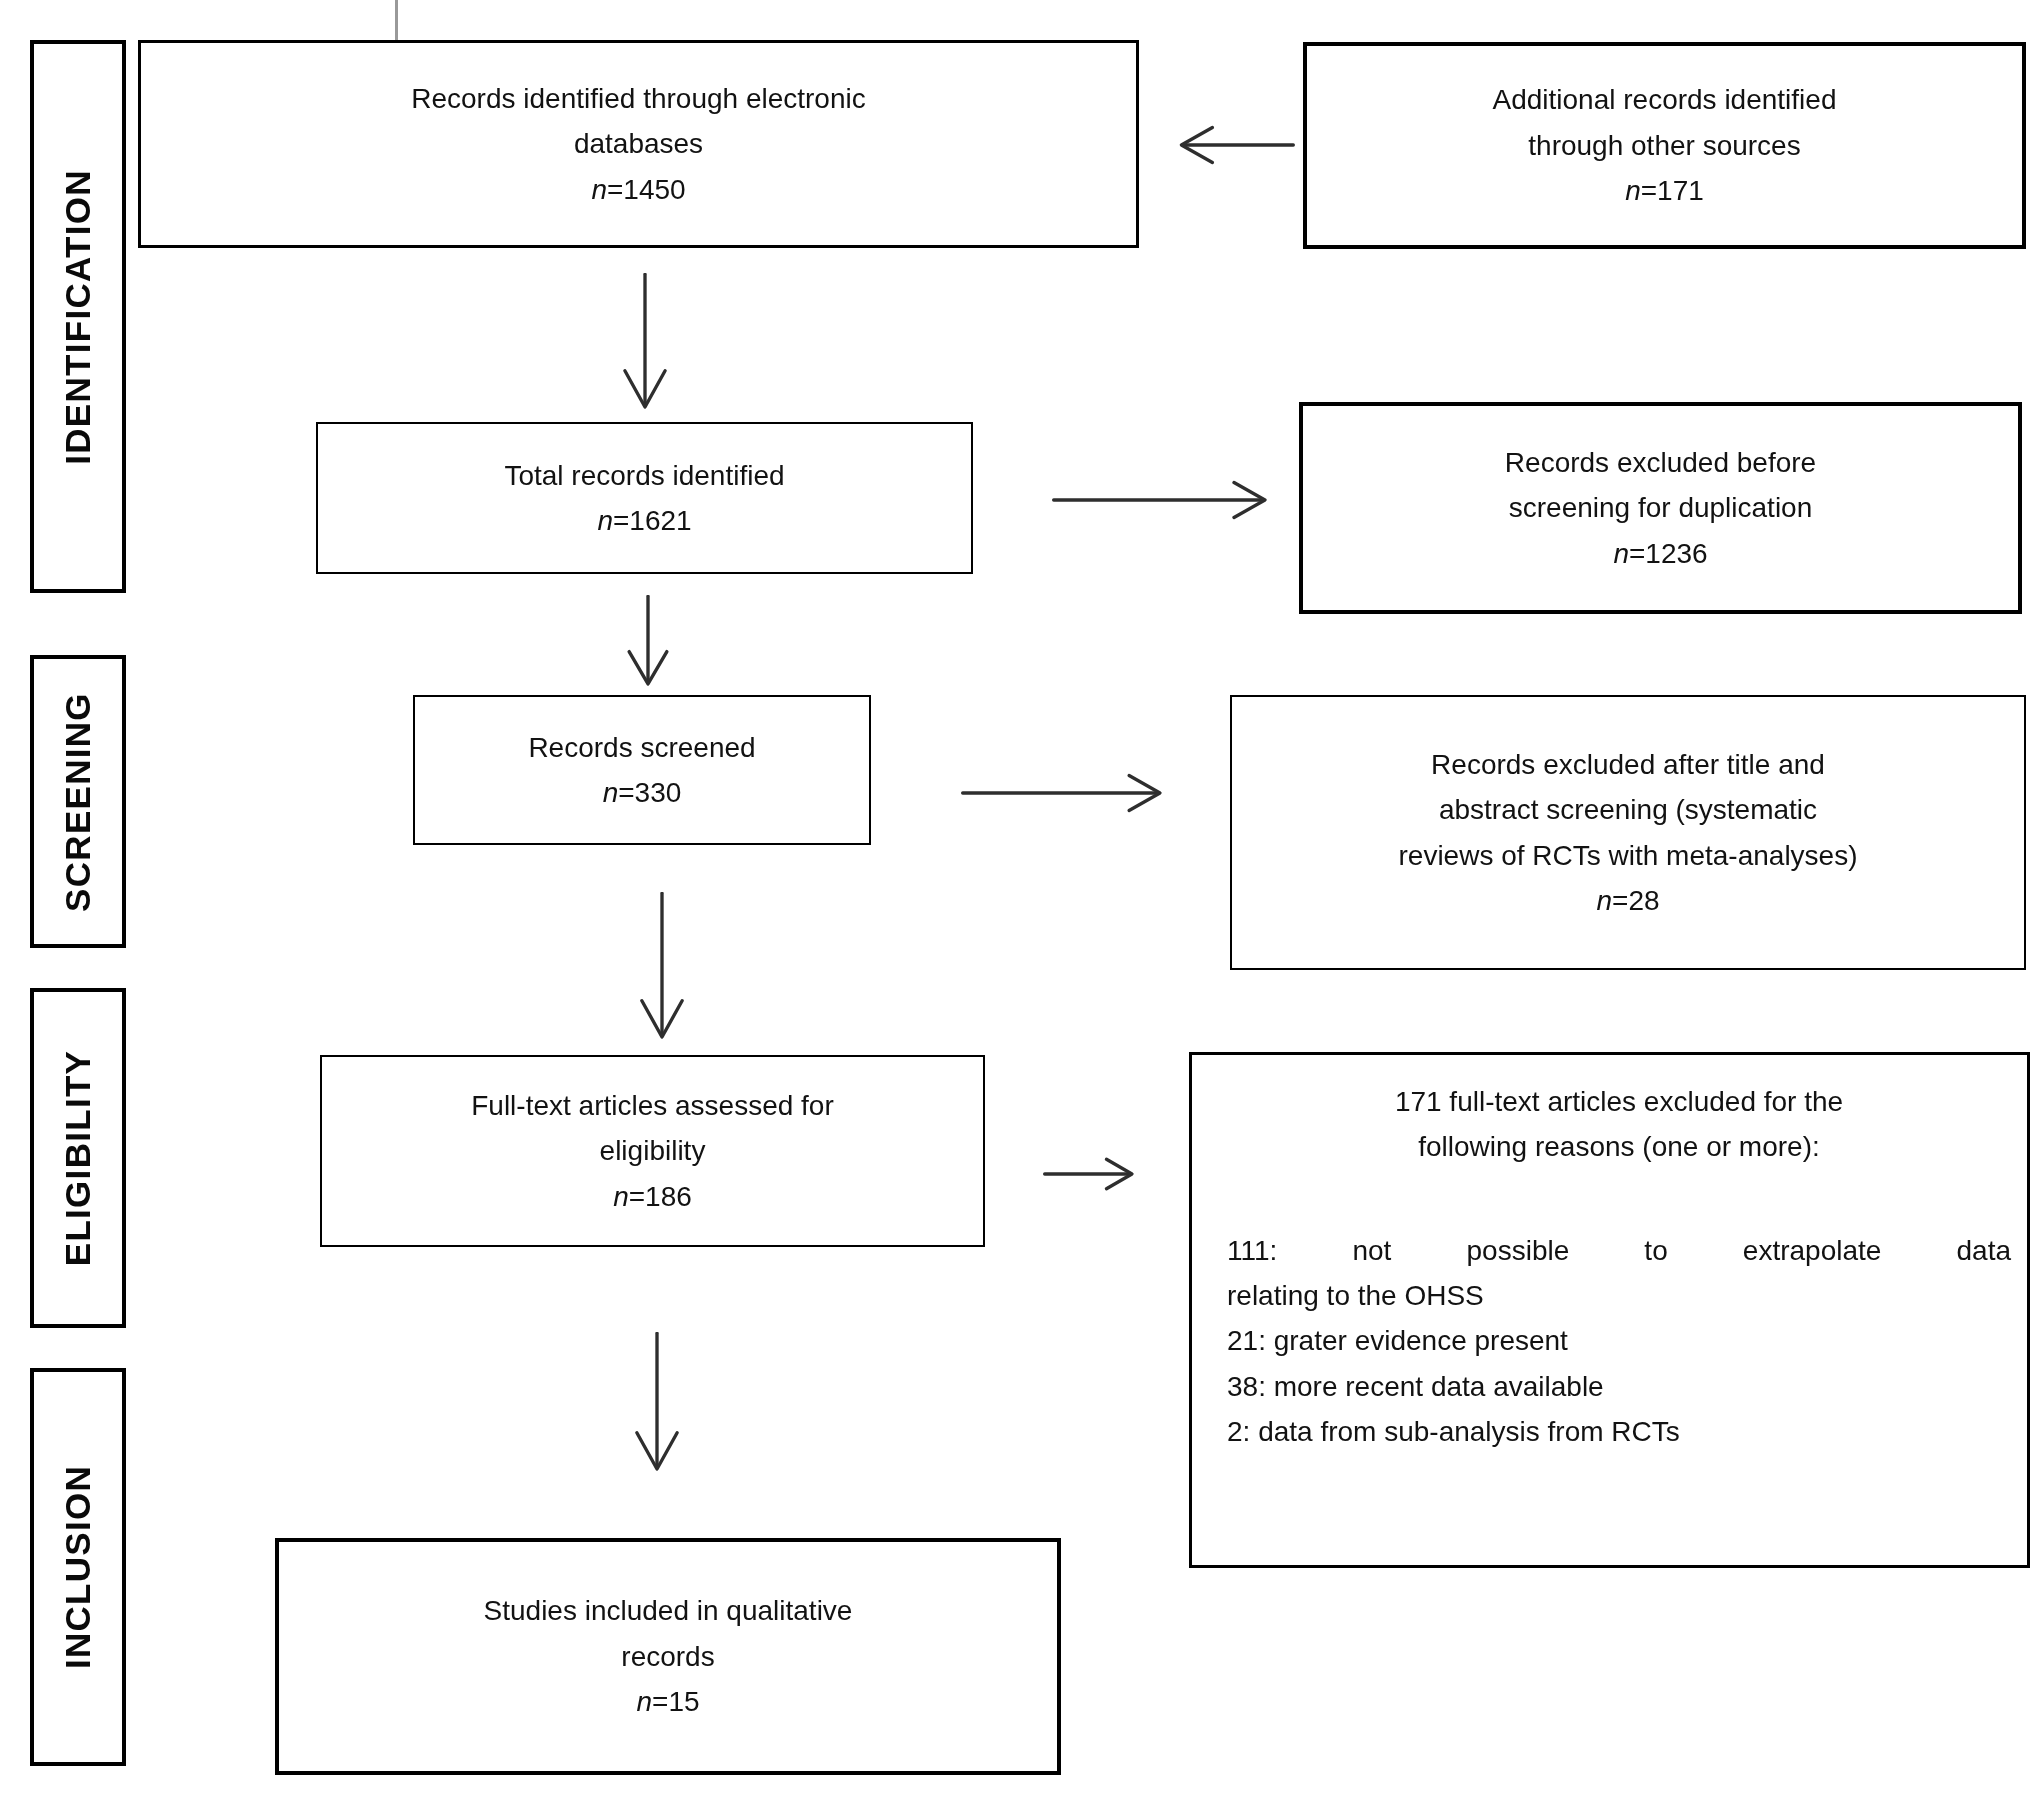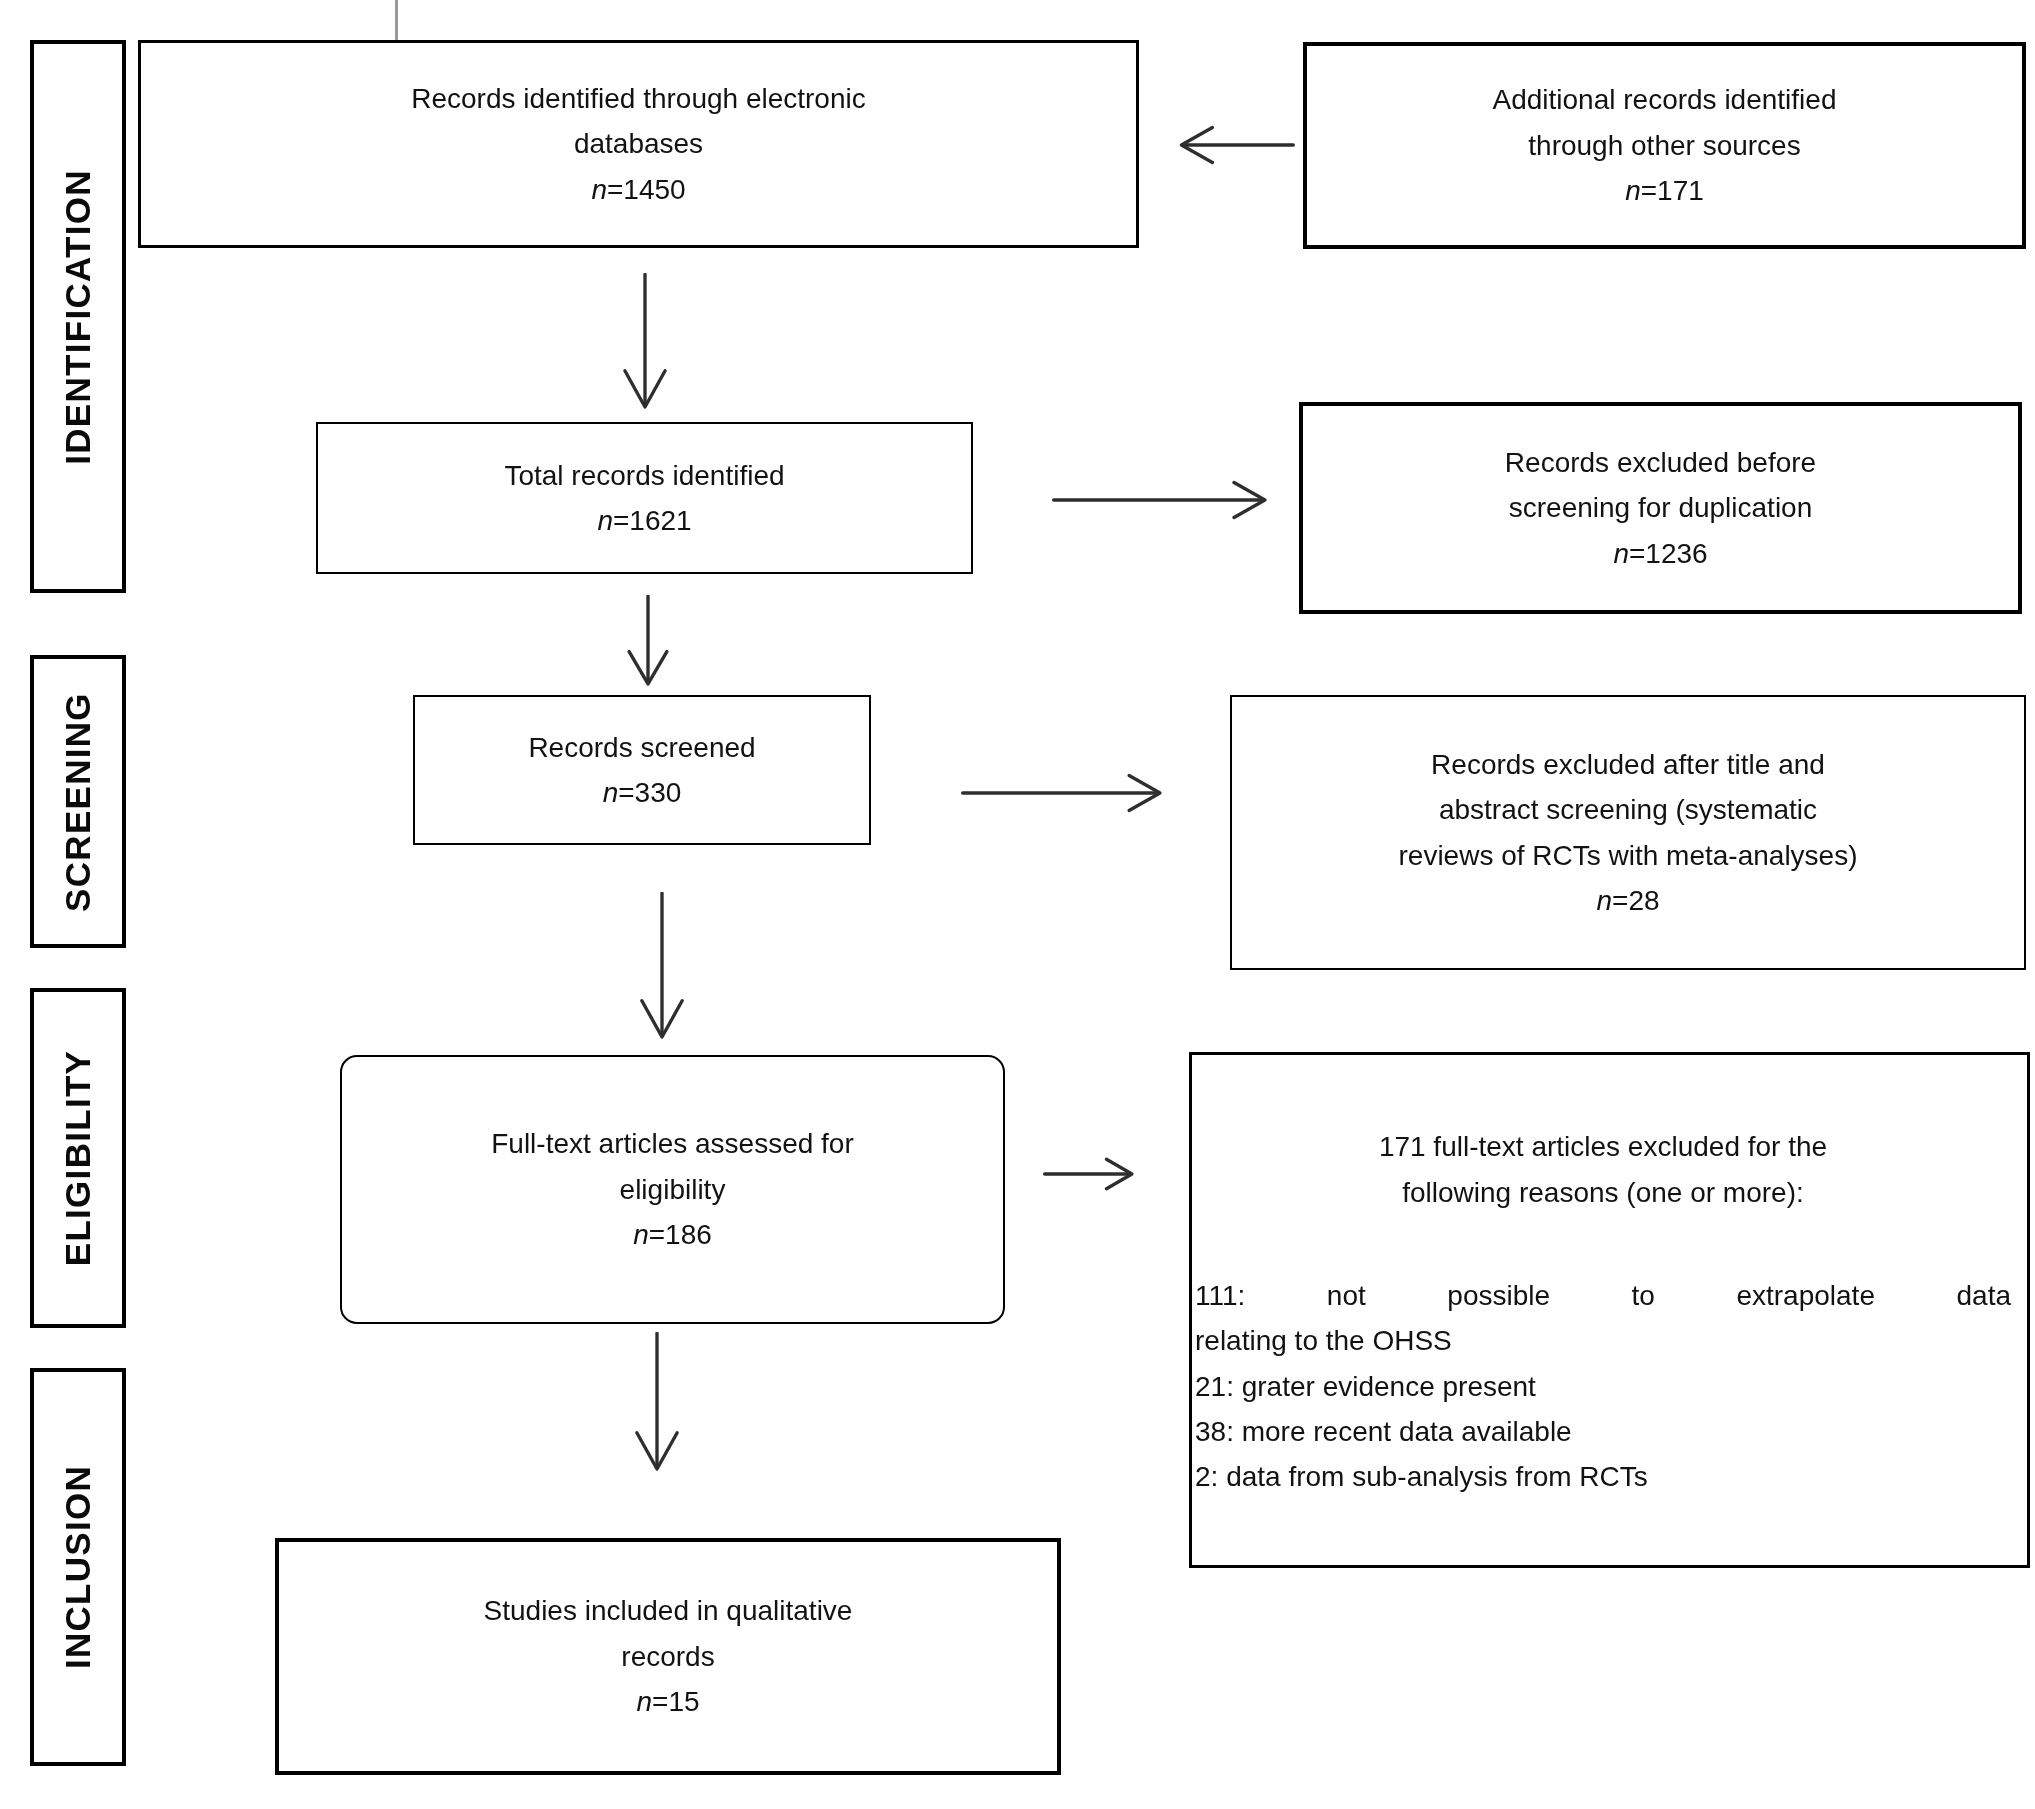--- a/index.html
+++ b/index.html
@@ -63,23 +63,23 @@
   #stage-screening      { left: 30px;  top: 655px;  width: 96px; height: 293px; }
   #stage-eligibility    { left: 30px;  top: 988px; width: 96px; height: 340px; }
   #stage-inclusion      { left: 30px;  top: 1368px; width: 96px; height: 398px; }
 
   #box-records-identified { left: 138px;  top: 40px;   width: 1001px; height: 208px; }
   #box-additional-records { left: 1303px; top: 42px;   width: 723px; height: 207px; }
   #box-total-records      { left: 316px;  top: 422px;  width: 657px;  height: 152px; }
   #box-excluded-duplication { left: 1299px; top: 402px; width: 723px; height: 212px; }
   #box-records-screened   { left: 413px;  top: 695px; width: 458px;  height: 150px; }
   #box-excluded-title-abstract { left: 1230px; top: 695px; width: 796px; height: 275px; }
-  #box-fulltext-assessed  { left: 340px;  top: 1055px; width: 665px;  height: 269px; border-radius: 17px; }
+  #box-fulltext-assessed  { left: 320px;  top: 1055px; width: 665px;  height: 192px; }
   #box-fulltext-excluded  { left: 1189px; top: 1052px; width: 841px; height: 516px;
-                            justify-content: center; padding: 24px 16px 20px 3px; }
+                            justify-content: flex-start; padding: 24px 16px 20px 35px; }
   #box-studies-included   { left: 275px;  top: 1538px; width: 786px; height: 237px; }
 
   #box-fulltext-excluded .reasons {
     align-self: stretch;
     text-align: left;
     margin-top: 58px;
   }
   #box-fulltext-excluded .reason-justify {
     text-align: justify;
     text-align-last: justify;

